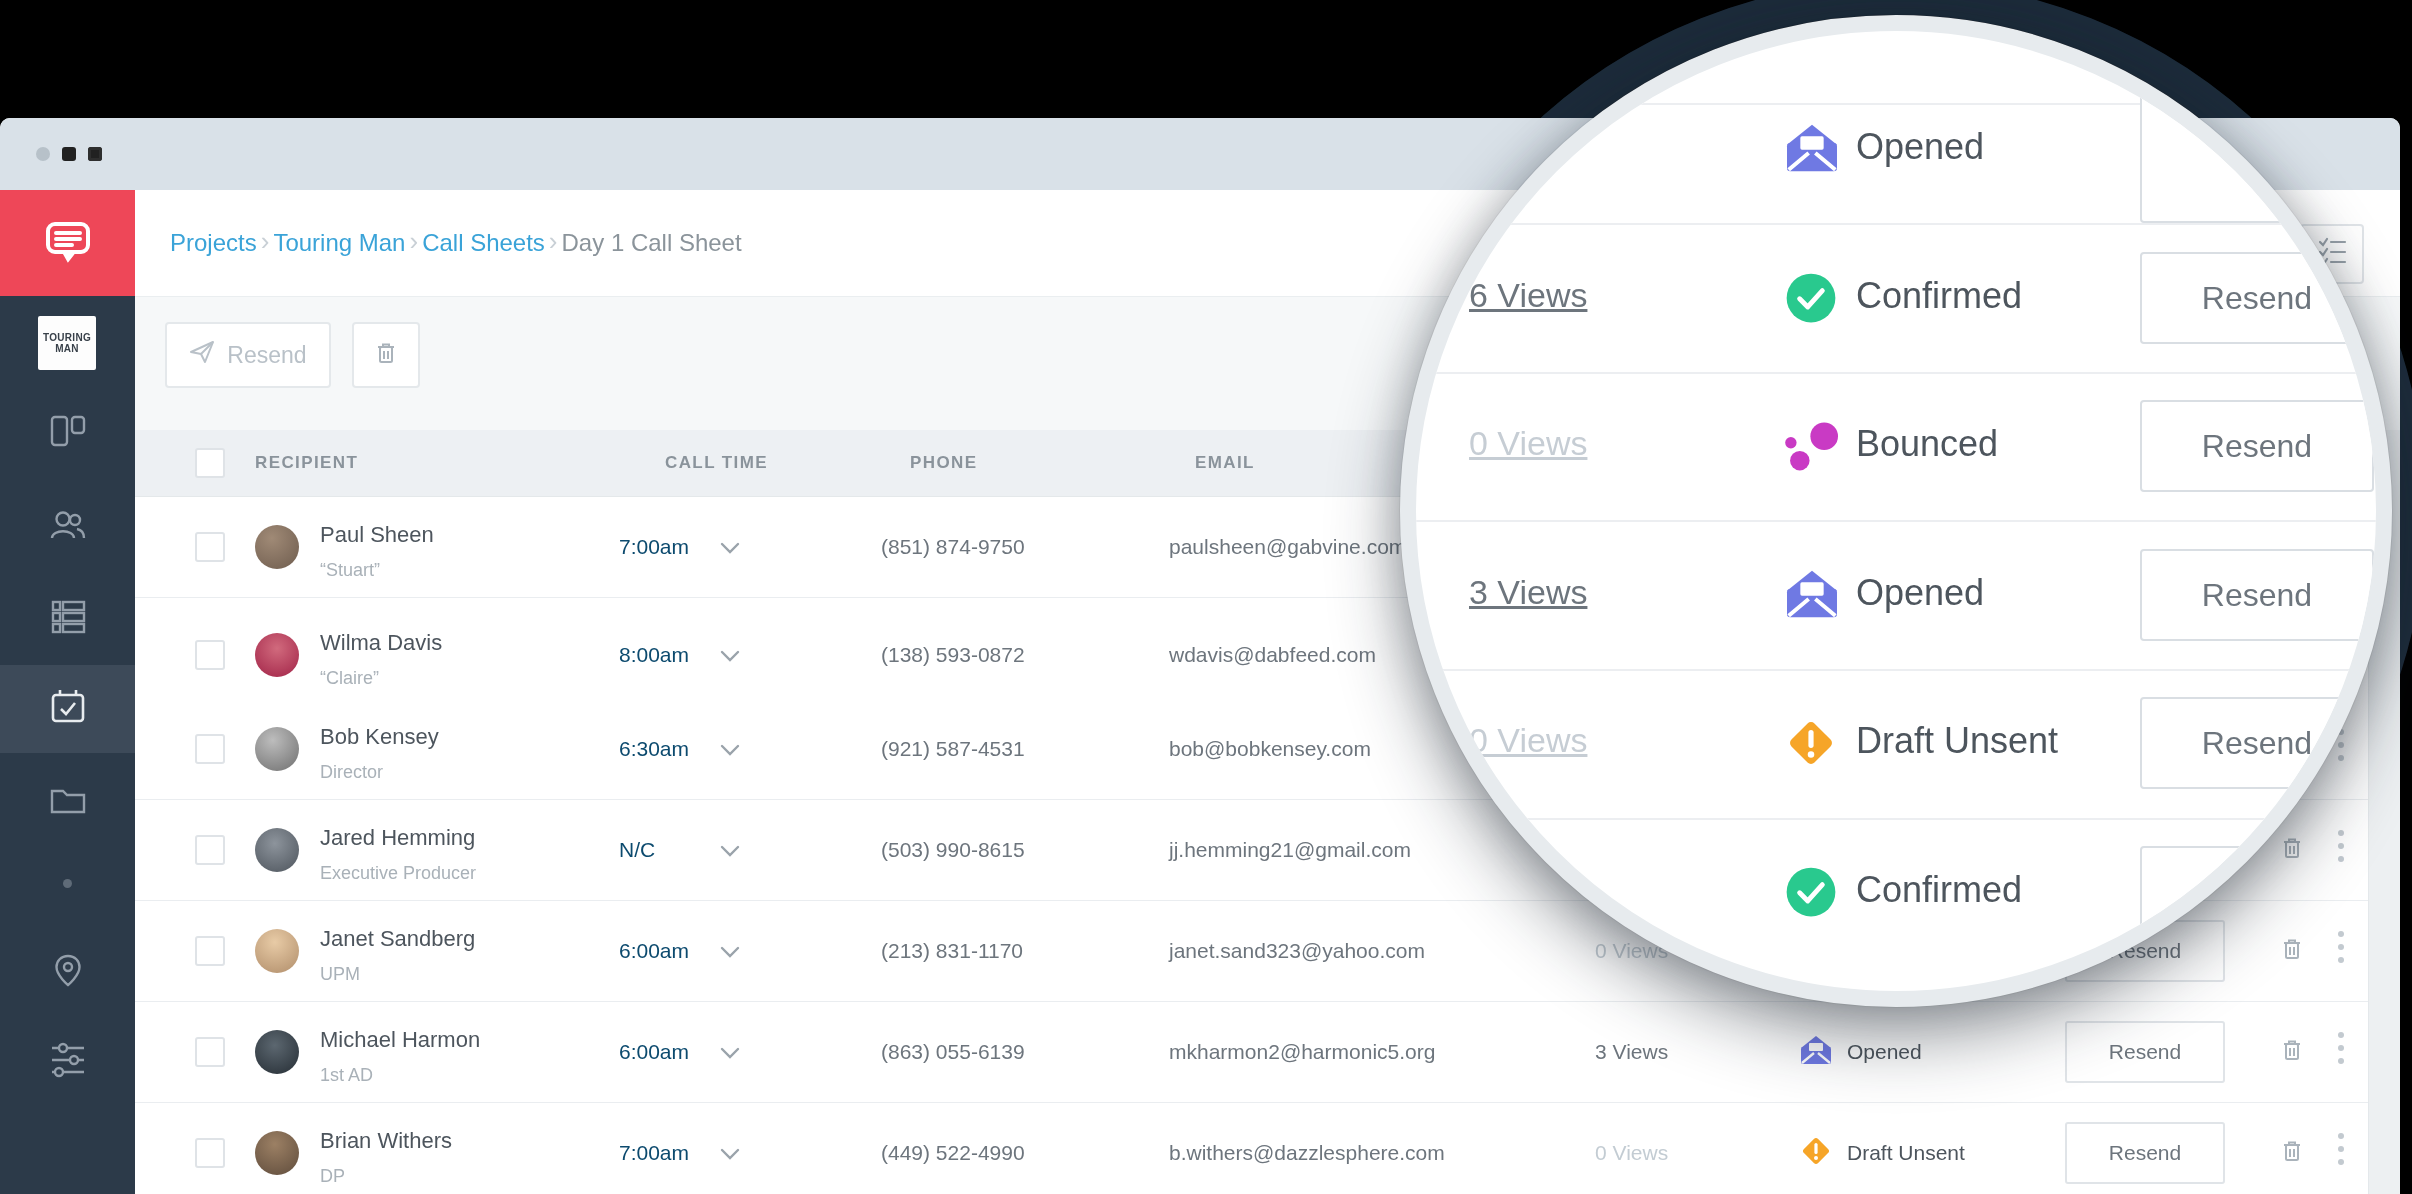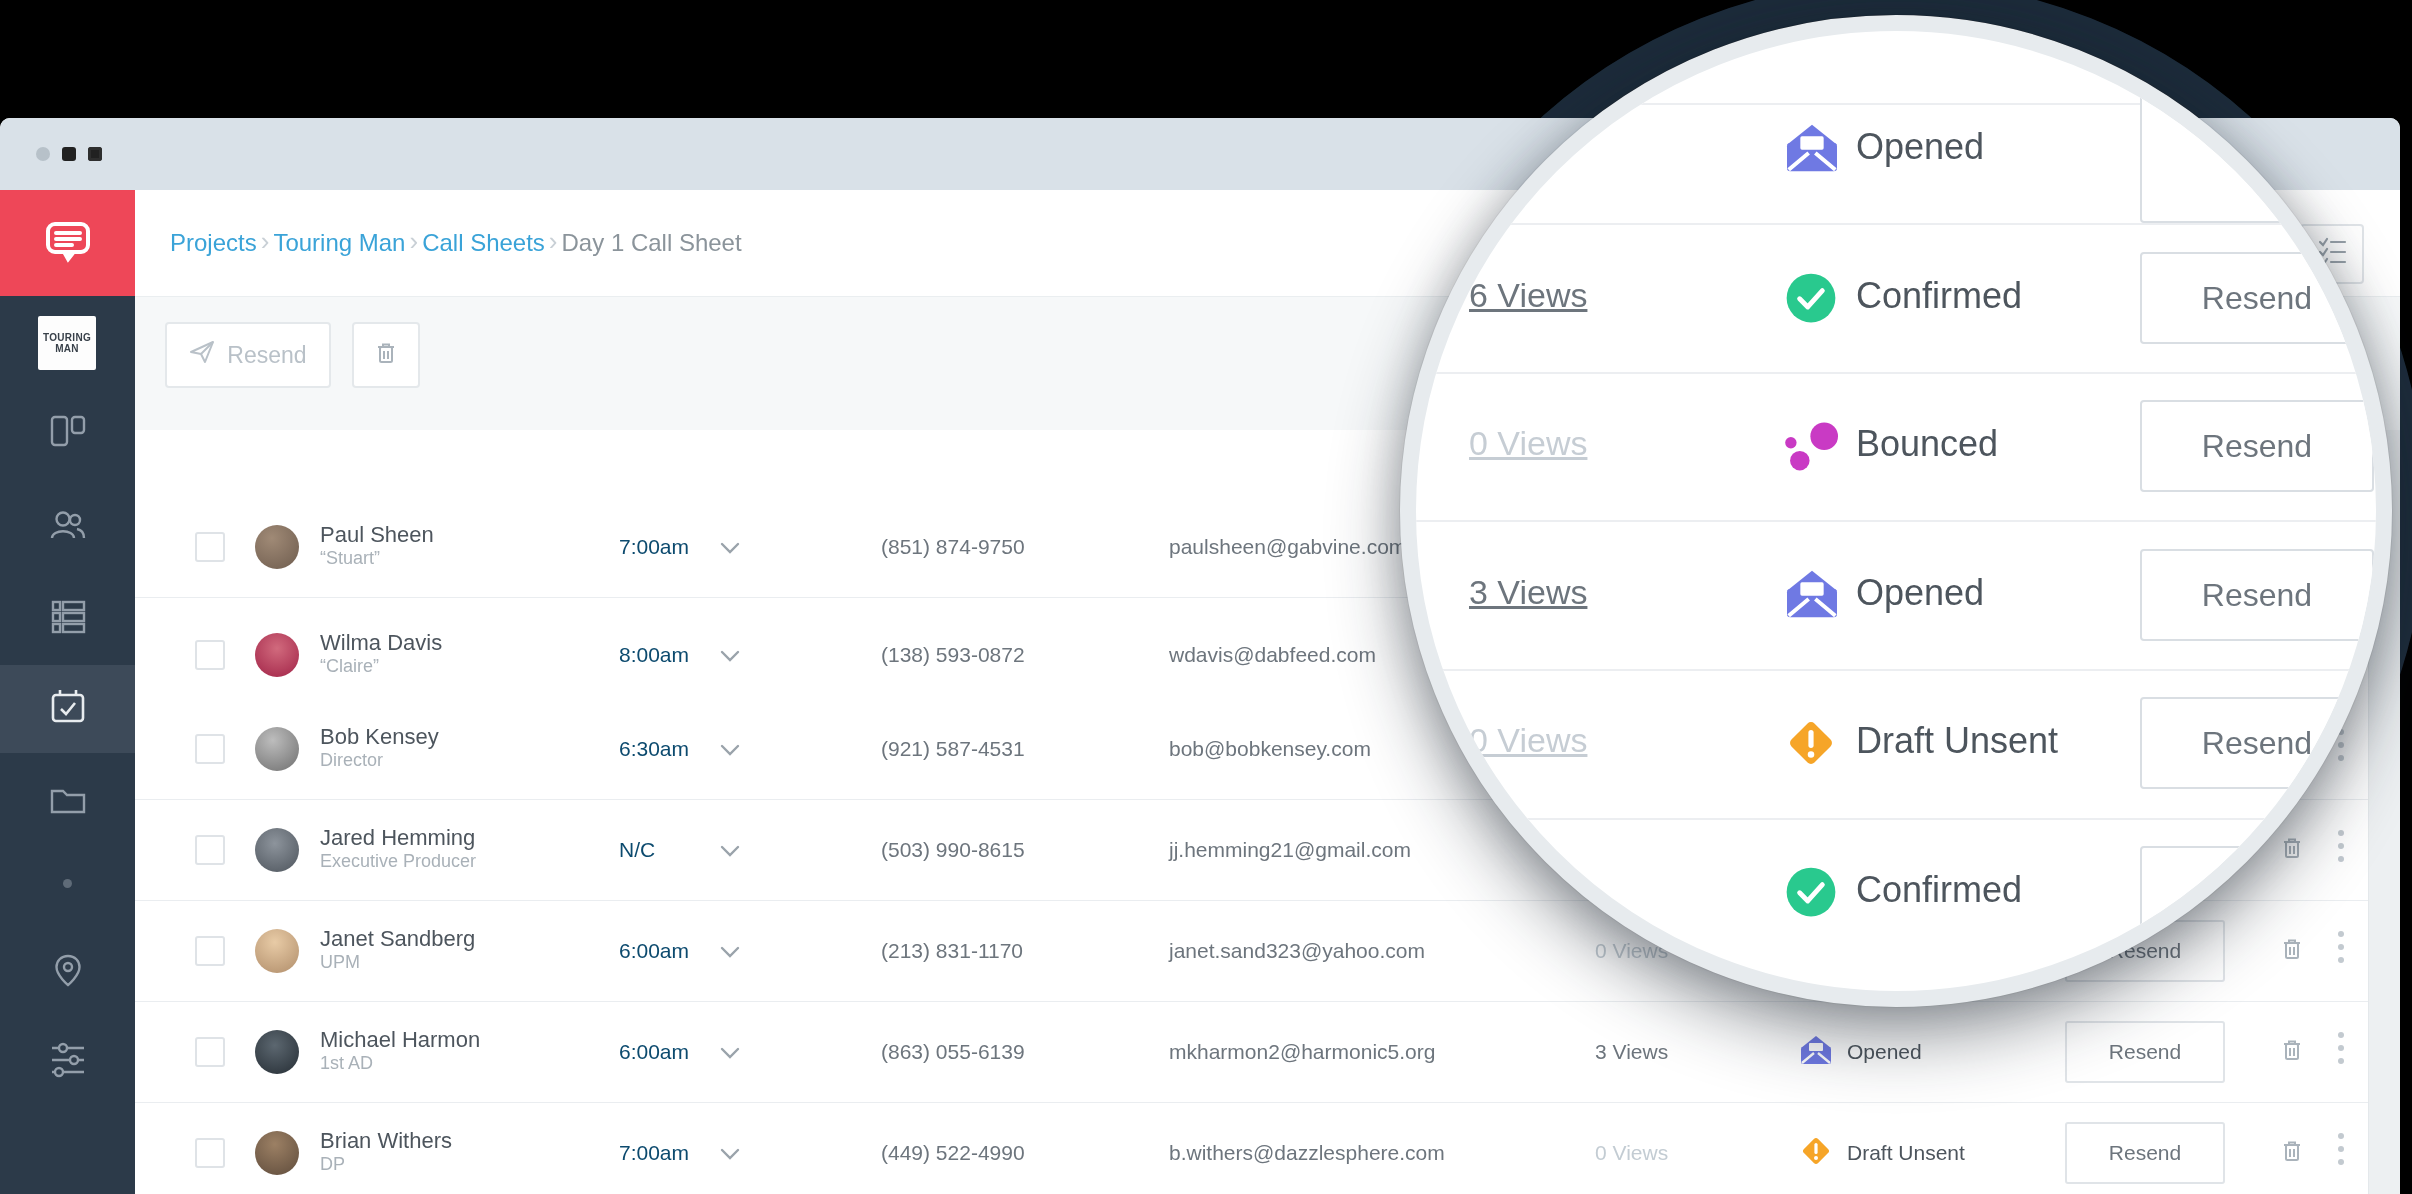--- a/index.html
+++ b/index.html
@@ -57,21 +57,21 @@
   .avatar{position:absolute;left:120px;top:28px;width:44px;height:44px;border-radius:50%;}
   .av0{background:radial-gradient(circle at 38% 30%,#a08a76,#6e5c4e);}
   .av1{background:radial-gradient(circle at 50% 35%,#d16a7d,#a12347);}
   .av2{background:radial-gradient(circle at 40% 30%,#bdbdbd,#6f6f6f);}
   .av3{background:radial-gradient(circle at 45% 35%,#8d949c,#4d545c);}
   .av4{background:radial-gradient(circle at 45% 30%,#e8cba6,#b08d6a);}
   .av5{background:radial-gradient(circle at 45% 35%,#5c6770,#252d34);}
   .av6{background:radial-gradient(circle at 45% 30%,#9c8064,#5f4c3c);}
   .who{position:absolute;left:185px;top:25px;}
   .nm{font-size:22px;color:#4d555d;}
-  .rl{font-size:18px;color:#a9b1b8;margin-top:0;}
+  .rl{font-size:18px;color:#a9b1b8;margin-top:12px;}
   .ct{position:absolute;left:484px;top:38px;font-size:21px;color:#0c4a6e;}
   .chev{position:absolute;left:585px;top:43px;}
   .ph{position:absolute;left:746px;top:38px;font-size:21px;color:#6d757d;}
   .em{position:absolute;left:1034px;top:38px;font-size:21px;color:#6d757d;white-space:nowrap;text-align:center;}
   .vw{position:absolute;left:1460px;top:38px;font-size:21px;color:#6d757d;white-space:nowrap;}
   .vw.dim{color:#c3ccd3;}
   .st{position:absolute;left:1665px;top:0;height:100%;display:flex;align-items:center;gap:15px;font-size:21px;color:#4d555d;}
   .r-resend{position:absolute;left:1930px;top:19px;width:160px;height:62px;background:#fff;border:2px solid #e0e4e8;
             border-radius:3px;display:flex;align-items:center;justify-content:center;font-size:21px;color:#6d757d;box-sizing:border-box;}
   .r-trash{position:absolute;left:2143px;top:34px;}
@@ -265,20 +265,27 @@
             </svg></span>
         <span>Resend</span>
       </div>
       <div class="t-btn t-trash">
         <span><svg width="28" height="28" viewBox="0 0 28 28">
               <use href="#ic-trash"></use>
             </svg></span>
       </div>
     </div>
 
+    <div class="hdr">
+      <span class="cbx" style="position:absolute;left:60px;top:18px"></span>
+      <div class="hcell" style="left:120px">RECIPIENT</div>
+      <div class="hcell" style="left:530px">CALL TIME</div>
+      <div class="hcell" style="left:775px">PHONE</div>
+      <div class="hcell" style="left:1060px">EMAIL</div>
+    </div>
 
     <div id="rows">
 
       <div class="row" style="top:0">
         <span class="cbx"></span>
         <span class="avatar av0"></span>
         <div class="who">
             <div class="nm">Paul Sheen</div>
             <div class="rl">“Stuart”</div>
           </div>

